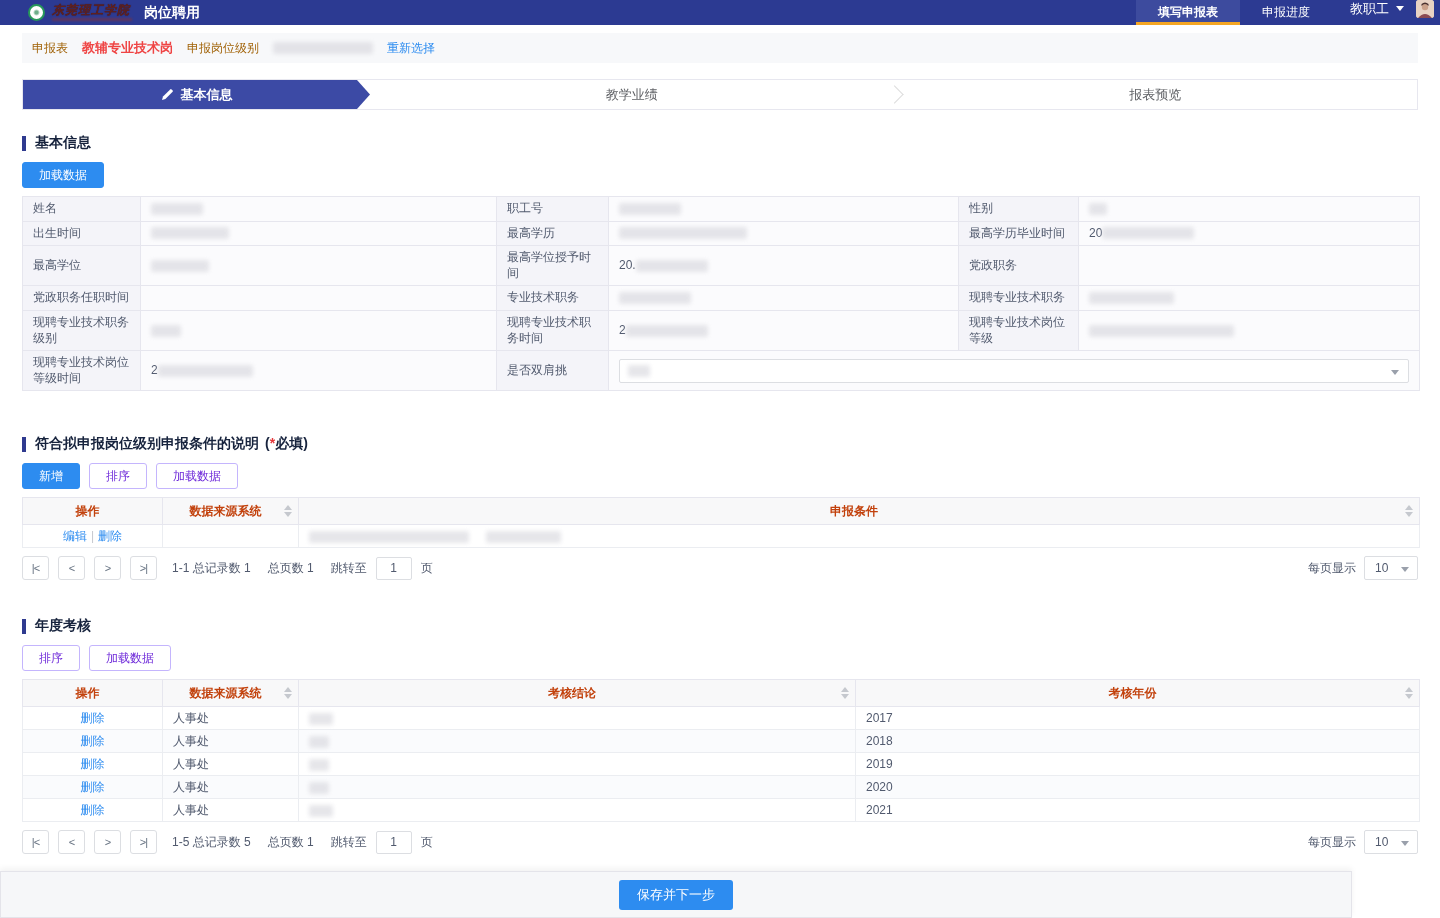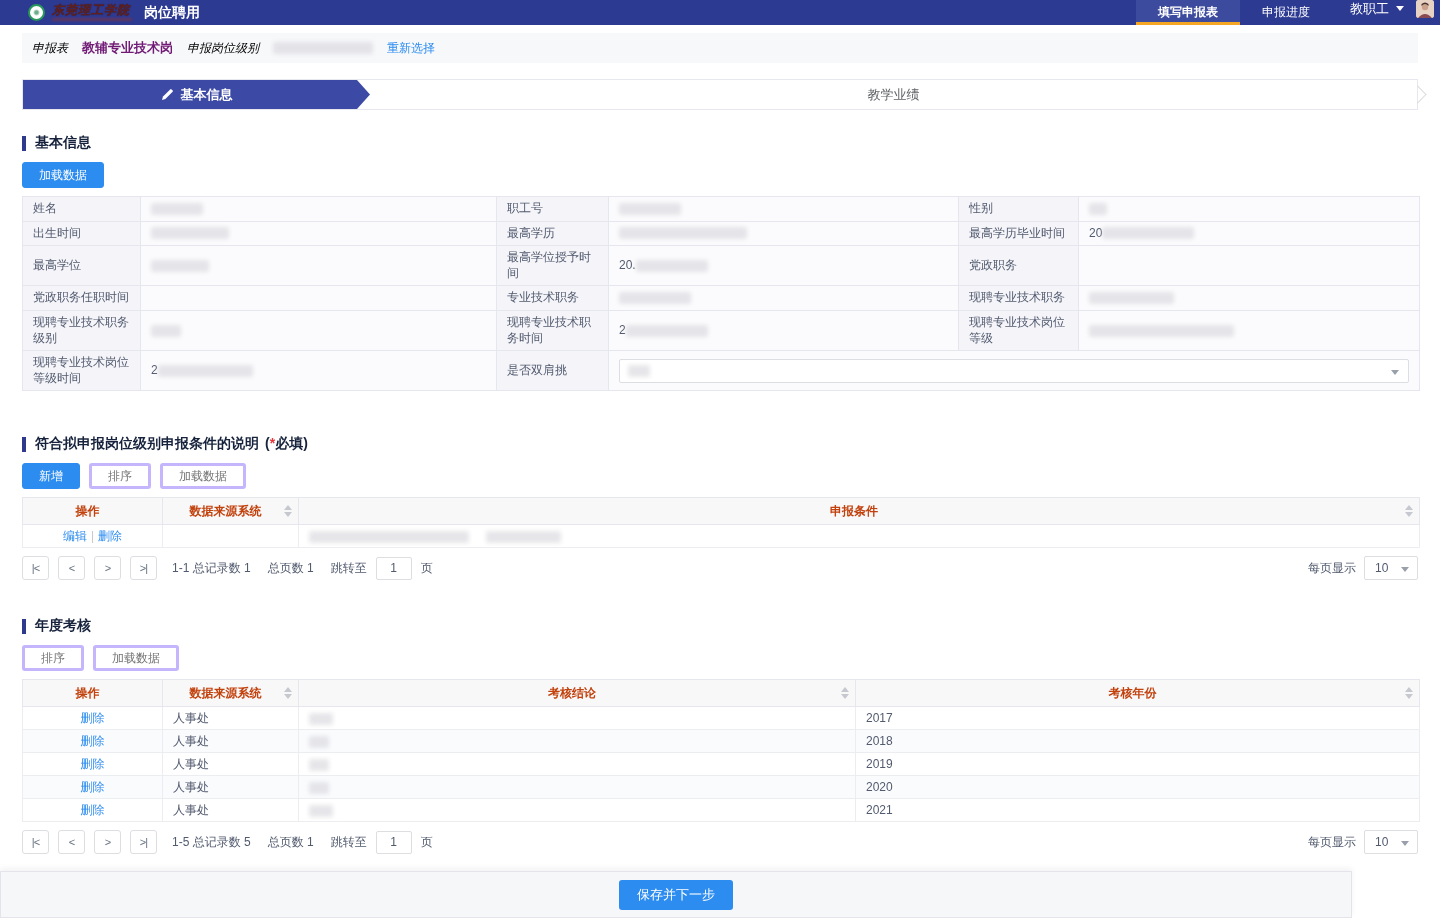--- a/index.html
+++ b/index.html
@@ -19,40 +19,40 @@
   .app-title { display: flex; align-items: center; color: #fff; font-weight: bold; font-size: 14px; margin-left: 12px; }
   .topnav { margin-left: auto; display: flex; align-items: stretch; }
   .topnav-item { display: flex; align-items: center; padding: 0 22px; font-size: 12px; position: relative; cursor: pointer; }
   .topnav-item.active { background: #3d4b9e; font-weight: bold; }
   .topnav-item.active::after { content: ""; position: absolute; left: 0; right: 0; bottom: 0; height: 3px; background: #f5a623; }
   .user-menu { display: flex; align-items: center; gap: 7px; padding: 0 12px 8px 18px; font-size: 13px; cursor: pointer; }
   .caret-down { width: 0; height: 0; border-left: 4px solid transparent; border-right: 4px solid transparent; border-top: 5px solid #fff; }
   .avatar { width: 18px; height: 18px; border-radius: 3px; overflow: hidden; margin-right: 6px; background: #e9d5c5; display:flex; align-items:flex-end; justify-content:center; }
   
   .crumb-bar { margin: 8px 22px 0; background: #f7f8fa; height: 30px; display: flex; align-items: center; padding: 0 10px; font-size: 12px; gap: 14px; }
-  .crumb-muted { color: #000000; font-style: italic; }
-  .crumb-strong { color: #701a75; font-weight: bold; font-size: 13px; }
+  .crumb-muted { color: #a16207; }
+  .crumb-strong { color: #ef4444; font-weight: bold; font-size: 13px; }
   .crumb-link { color: #2d8cf0; cursor: pointer; }
   
   .redact { display: inline-block; height: 12px; border-radius: 2px; background: #d6d6dc; filter: blur(2px); opacity: .6; vertical-align: middle; }
   
   .steps { margin: 16px 22px 0; height: 31px; border: 1px solid #e7e7ef; display: flex; background: #fff; position: relative; }
   .step { flex: 1; display: flex; align-items: center; justify-content: center; font-size: 13px; color: #606266; position: relative; cursor: pointer; }
   .step.active { flex: 0 0 347px; background: #3c4aa5; color: #fff; font-weight: bold;
     clip-path: polygon(0 0, calc(100% - 13px) 0, 100% 50%, calc(100% - 13px) 100%, 0 100%); }
   .step .pencil { margin-right: 8px; display: inline-flex; }
   .chev { position: absolute; top: 8px; right: -7px; width: 13px; height: 13px; border-top: 1px solid #ddd; border-right: 1px solid #ddd; transform: rotate(45deg); }
   
   .section-title { margin: 24px 22px 10px; font-size: 14px; font-weight: bold; color: #17233d; display: flex; align-items: center; }
   .section-title::before { content: ""; width: 4px; height: 15px; background: #2f3a8f; margin-right: 9px; }
   .star { color: #e4393c; }
   .btn-row { margin: 4px 22px 8px; display: flex; gap: 9px; }
   .btn { height: 26px; padding: 0 16px; font-size: 12px; border-radius: 3px; cursor: pointer; display: inline-flex; align-items: center; }
   .btn-primary { background: #2d8cf0; border: 1px solid #2d8cf0; color: #fff; }
-  .btn-default { background: #fff; border: 3px solid #c4b5fd; color: #737373; }
+  .btn-default { background: #fff; border: 1px solid #c4b5fd; color: #6d28d9; }
   
   .grid { width: 1398px; margin: 2px 22px 0; border-collapse: collapse; table-layout: fixed; font-size: 12px; }
   .grid td { border: 1px solid #e6e6ee; padding: 4px 10px; color: #515a6e; line-height: 1.3; height: 21px; }
   .grid td.lbl { background: #f4f4f9; }
   .grid td.val { background: #fbfbfd; }
   .select-box { background: #fff; border: 1px solid #dcdee2; border-radius: 2px; height: 24px; display: flex; align-items: center; padding: 0 26px 0 8px; position: relative; cursor: pointer; }
   .select-box .caret-g { position: absolute; right: 9px; top: 10px; width: 0; height: 0; border-left: 4px solid transparent; border-right: 4px solid transparent; border-top: 5px solid #9aa0ab; }
   
   .data-table { width: 1398px; margin: 2px 22px 0; border-collapse: collapse; table-layout: fixed; font-size: 12px; }
   .data-table th { background: #f8f8f9; border: 1px solid #e6e6ee; height: 27px; color: #c2410c; font-weight: bold; position: relative; padding: 0 18px 0 8px; text-align: center; }
@@ -121,20 +121,23 @@
     <span class="pencil">
       <svg width="12" height="12" viewBox="0 0 12 12">
           <path d="M1 11 l1 -3.4 L9.2 0.4 a1 1 0 0 1 1.4 0 l1 1 a1 1 0 0 1 0 1.4 L4.4 10 Z" fill="#fff"></path>
         </svg>
     </span>
     <span>基本信息</span>
   </div>
   <div class="step">
     <span>教学业绩</span>
     <span class="chev"></span>
+  </div>
+  <div class="step">
+    <span>报表预览</span>
   </div>
 </div>
 
 <div class="section-title">基本信息</div>
 <div class="btn-row">
   <button class="btn btn-primary">加载数据</button>
 </div>
 <table class="grid">
   <colgroup>
       <col style="width:118px">

